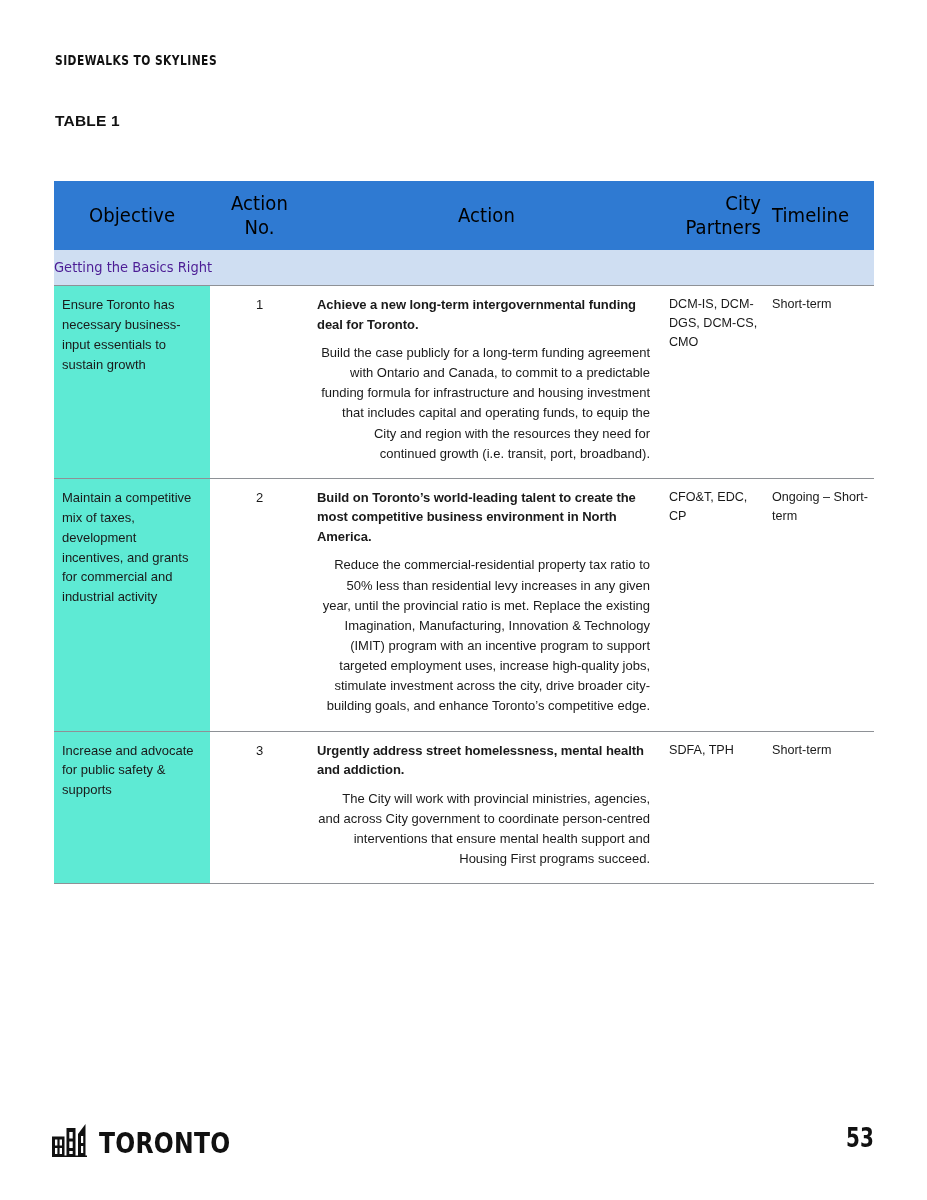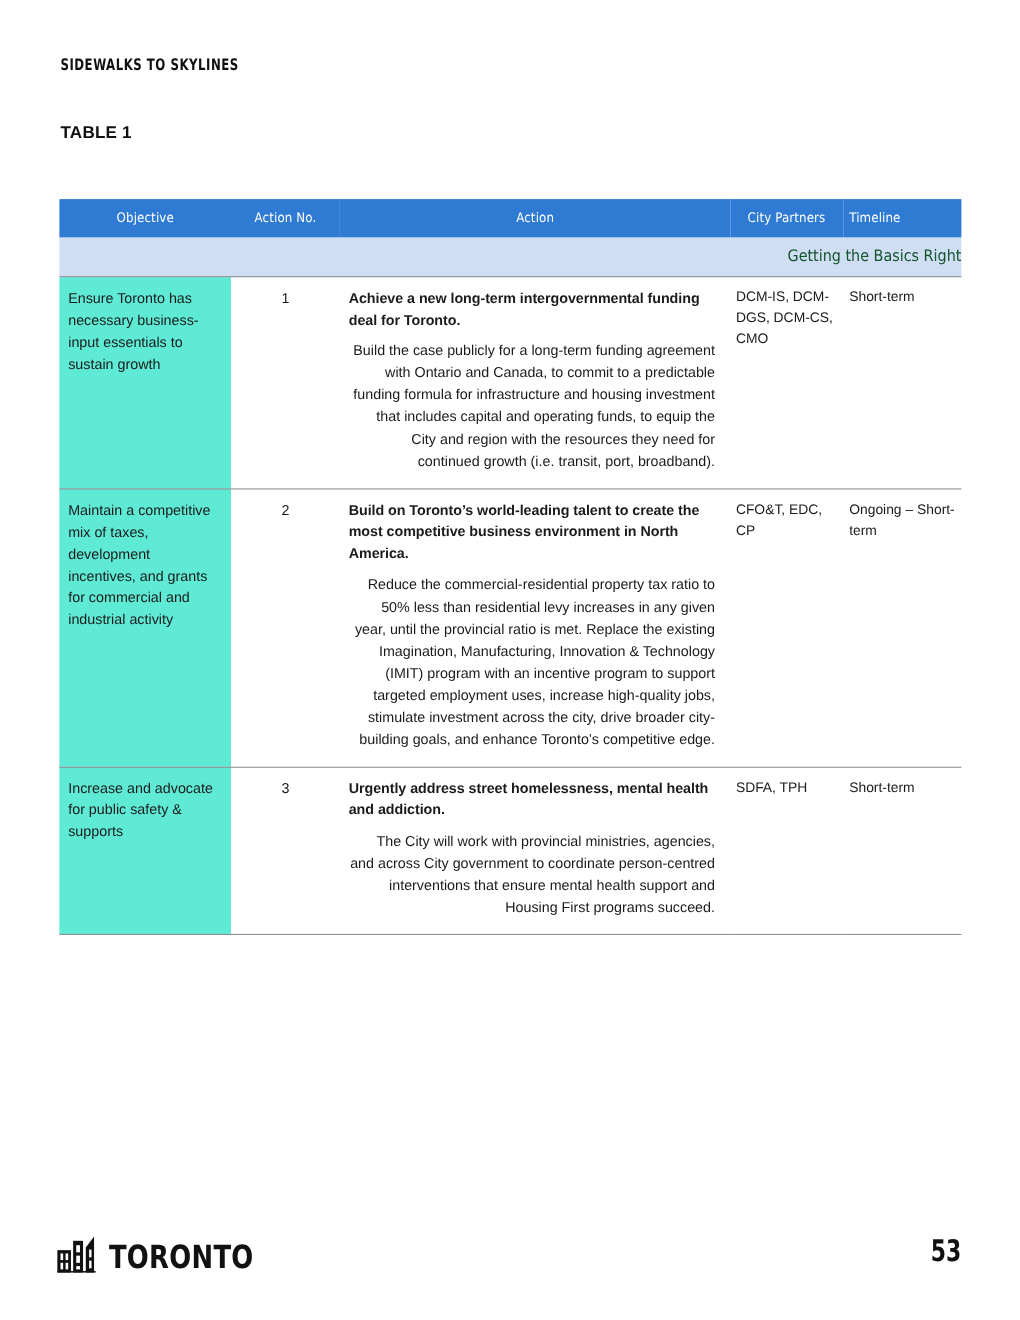--- a/index.html
+++ b/index.html
@@ -72,37 +72,37 @@
     table-layout: fixed;
   }
   table.work-plan col.c-obj      { width: 156px; }
   table.work-plan col.c-no       { width: 99px;  }
   table.work-plan col.c-action   { width: 355px; }
   table.work-plan col.c-partners { width: 103px; }
   table.work-plan col.c-time     { width: 107px; }
 
   thead th {
     background: #2f7ad2;
-    color: #ffffff;
+    color: #000000;
     font-weight: 400;
-    font-size: 12px;
+    font-size: 20px;
     padding: 10px 6px 11px 6px;
     text-align: center;
     font-family: "DejaVu Sans Condensed", "Liberation Sans Narrow", "Liberation Sans", sans-serif;
     letter-spacing: 0.1px;
     vertical-align: middle;
   }
-  thead th.th-partners { text-align: center; padding-left: 5px; }
+  thead th.th-partners { text-align: right; padding-left: 5px; }
   thead th.th-time     { text-align: left; padding-left: 5px; }
 
   tr.section-row td {
     background: #cfdef2;
-    text-align: right;
+    text-align: left;
     font-size: 14.5px;
-    color: #14532d;
+    color: #4c1d95;
     padding: 6px 0 7px 0;
     font-family: "DejaVu Sans Condensed", "Liberation Sans Narrow", "Liberation Sans", sans-serif;
     border-bottom: 1px solid #8e9196;
   }
 
   tbody td {
     vertical-align: top;
     border-bottom: 1px solid #8e9196;
     font-size: 13px;
     line-height: 1.52;

